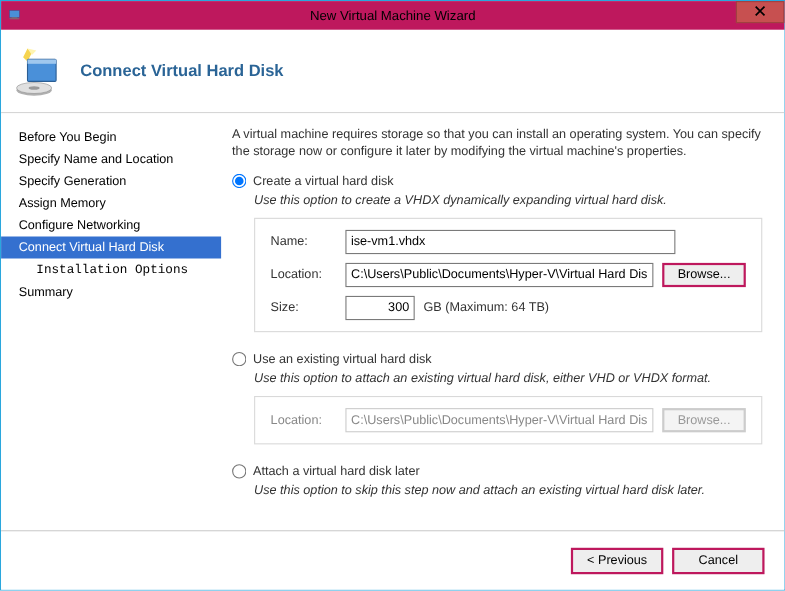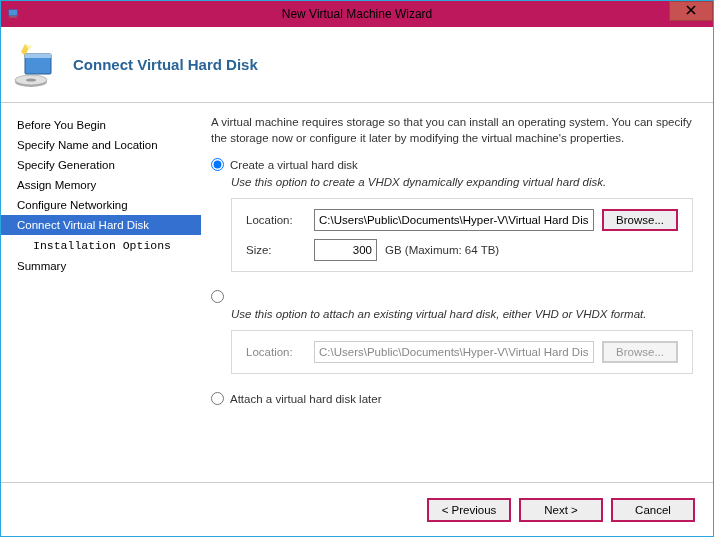--- a/index.html
+++ b/index.html
@@ -218,55 +218,60 @@
       <div class="intro">A virtual machine requires storage so that you can install an operating system. You can specify the storage now or configure it later by modifying the virtual machine's properties.</div>
 
       <div class="option-block">
         <label class="radio-row">
           <input type="radio" name="vhdopt" checked="" style="">
           <span>Create a virtual hard disk</span>
         </label>
         <div class="hint">Use this option to create a VHDX dynamically expanding virtual hard disk.</div>
         <div class="formbox">
           <div class="frow">
+            <span class="lbl">Name:</span>
+            <input class="tinput name" type="text" value="ise-vm1.vhdx" style="">
+          </div>
+          <div class="frow">
             <span class="lbl">Location:</span>
             <input class="tinput loc" type="text" value="C:\Users\Public\Documents\Hyper-V\Virtual Hard Disks\" style="">
             <button class="wbtn">Browse...</button>
           </div>
           <div class="frow">
             <span class="lbl">Size:</span>
             <input class="tinput size" type="text" value="300" style="">
             <span>GB (Maximum: 64 TB)</span>
           </div>
         </div>
       </div>
 
       <div class="option-block">
         <label class="radio-row">
           <input type="radio" name="vhdopt" style="">
+          <span>Use an existing virtual hard disk</span>
         </label>
         <div class="hint">Use this option to attach an existing virtual hard disk, either VHD or VHDX format.</div>
         <div class="formbox disabled">
           <div class="frow">
             <span class="lbl">Location:</span>
             <input class="tinput loc" type="text" disabled="" value="C:\Users\Public\Documents\Hyper-V\Virtual Hard Disks\" style="">
             <button class="wbtn" disabled="">Browse...</button>
           </div>
         </div>
       </div>
 
       <div class="option-block">
         <label class="radio-row">
           <input type="radio" name="vhdopt" style="">
           <span>Attach a virtual hard disk later</span>
         </label>
+        <div class="hint">Use this option to skip this step now and attach an existing virtual hard disk later.</div>
       </div>
 
     </div>
   </div>
 
   <div class="footer">
     <button class="wbtn">&lt; Previous</button>
-    <button class="wbtn">Next &gt;</button>
     <button class="wbtn">Cancel</button>
   </div>
 
 </div>
 
 </body></html>

